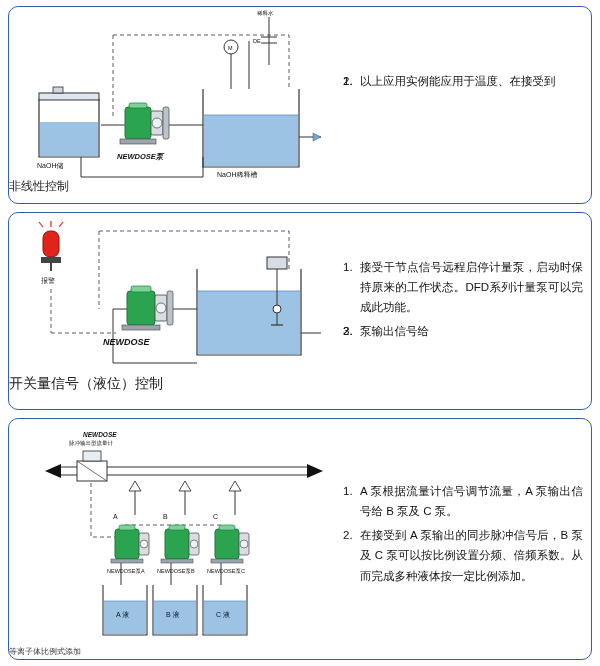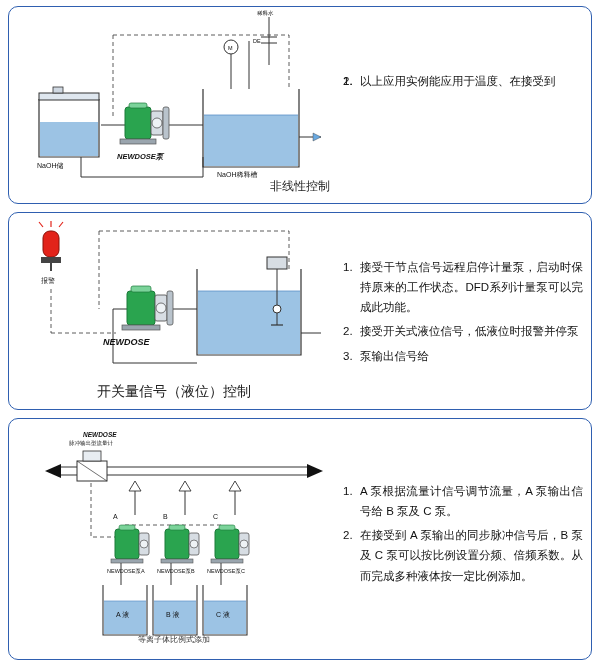--- a/index.html
+++ b/index.html
@@ -19,21 +19,21 @@
 
   .diagram{position:absolute;left:12px;top:0;width:330px;height:100%;}
   .textcol{position:absolute;right:8px;top:0;width:240px;height:100%;}
   .textcol ol{margin:0;padding:0;list-style:none;}
   .textcol li{
     position:relative;font-size:11.5px;line-height:1.75;
     padding-left:17px;margin-bottom:4px;text-align:justify;
   }
   .textcol li .num{position:absolute;left:0;top:0;}
   .caption{
-    position:absolute;width:100%;text-align:center;
+    position:absolute;width:100%;
     font-family:"Liberation Serif","DejaVu Serif",serif;
     color:#222;
   }
   svg{display:block;}
   .lbl{font-size:7px;font-family:"Liberation Sans",sans-serif;fill:#111;}
   .lbl-b{font-size:7.5px;font-weight:bold;font-style:italic;fill:#111;}
   .lbl-s{font-size:5.5px;fill:#111;}
 </style>
 </head>
 <body>
@@ -135,26 +135,26 @@
         <rect x="106" y="78" width="28" height="34" rx="3" fill="#2aa44f" stroke="#1b7a39" stroke-width="1"></rect>
         <rect x="110" y="73" width="20" height="6" rx="2" fill="#7bd39a" stroke="#1b7a39" stroke-width="0.7"></rect>
         <rect x="134" y="82" width="12" height="26" rx="2" fill="#d7dde3" stroke="#555" stroke-width="0.9"></rect>
         <circle cx="140" cy="95" r="5" fill="#eef2f5" stroke="#555" stroke-width="0.8"></circle>
         <rect x="146" y="78" width="6" height="34" rx="2" fill="#b9c3cc" stroke="#555" stroke-width="0.8"></rect>
         <rect x="101" y="112" width="38" height="5" fill="#9aa5ae" stroke="#555" stroke-width="0.7"></rect>
       </g>
       <text class="lbl-b" x="82" y="132" style="font-size:9px;">NEWDOSE</text>
     </svg>
   </div>
-  <div class="caption" style="bottom:8px;left:0;width:330px;font-size:14px;">开关量信号（液位）控制</div>
+  <div class="caption" style="bottom:16px;left:0;width:330px;font-size:14px;">开关量信号（液位）控制</div>
 
   <div class="textcol" style="padding-top:44px;box-sizing:border-box;">
     <ol>
       <li><span class="num">1.</span><span>接受干节点信号远程启停计量泵，启动时保持原来的工作状态。DFD系列计量泵可以完成此功能。</span></li>
-      <li><span class="num">2.</span><span>接受开关式液位信号，低液位时报警并停泵</span></li>
+      <li><span class="num">2.</span></li>
       <li><span class="num">3.</span><span>泵输出信号给</span></li>
     </ol>
   </div>
 </div>
 
 <div class="panel" id="panel3">
   <div class="diagram">
     <svg width="330" height="240" viewBox="0 0 330 240">
 
       <line x1="36" y1="48" x2="290" y2="48" stroke="#333" stroke-width="1.2"></line>
@@ -228,21 +228,21 @@
       <g>
         <path d="M182 166 L182 216 L226 216 L226 166" fill="#fff" stroke="#333" stroke-width="1.1"></path>
         <rect x="183" y="182" width="42" height="33" fill="#9cc3e4"></rect>
         <line x1="183" y1="182" x2="225" y2="182" stroke="#5b8fc7" stroke-width="0.7"></line>
       </g>
       <text class="lbl" x="95" y="198">A 液</text>
       <text class="lbl" x="145" y="198">B 液</text>
       <text class="lbl" x="195" y="198">C 液</text>
     </svg>
   </div>
-  <div class="caption" style="bottom:14px;left:0;width:330px;font-size:8px;color:#333;">等离子体比例式添加</div>
+  <div class="caption" style="bottom:2px;left:0;width:330px;font-size:8px;color:#333;">等离子体比例式添加</div>
 
   <div class="textcol" style="padding-top:62px;box-sizing:border-box;">
     <ol>
       <li><span class="num">1.</span><span>A 泵根据流量计信号调节流量，A 泵输出信号给 B 泵及 C 泵。</span></li>
       <li><span class="num">2.</span><span>在接受到 A 泵输出的同步脉冲信号后，B 泵及 C 泵可以按比例设置分频、倍频系数。从而完成多种液体按一定比例添加。</span></li>
     </ol>
   </div>
 </div>
 
 </body></html>

